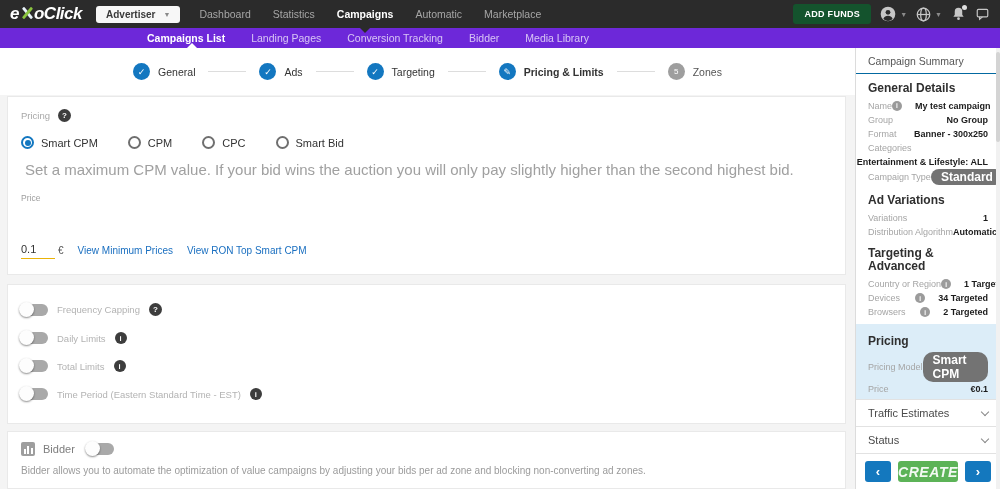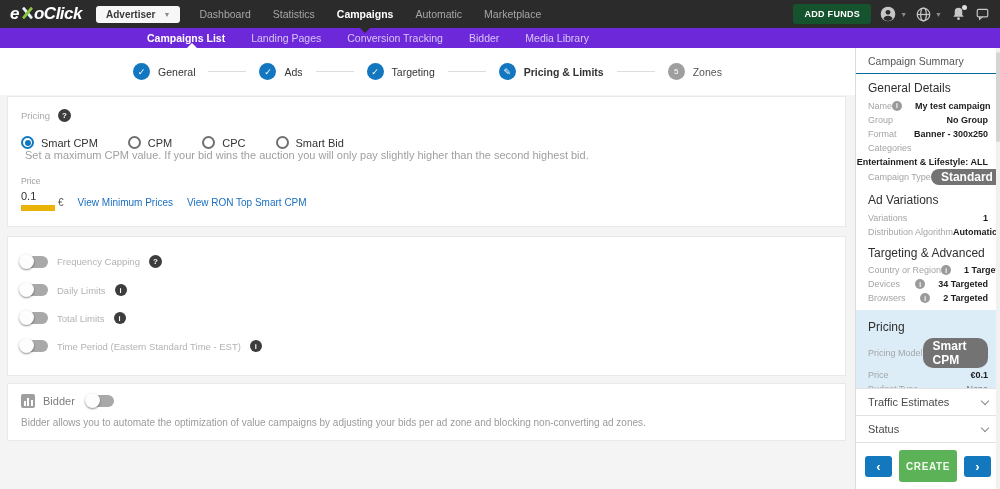--- a/index.html
+++ b/index.html
@@ -49,59 +49,59 @@
   .section-label { font-size:9.5px; color:#a8a8a8; }
   .help-badge { width:13px; height:13px; border-radius:50%; background:#3d3d3d; color:#fff; font-size:8px; font-weight:bold; display:inline-flex; align-items:center; justify-content:center; flex:0 0 auto; cursor:pointer; }
   .info-badge { width:12px; height:12px; border-radius:50%; background:#3d3d3d; color:#fff; font-size:7.5px; font-weight:bold; display:inline-flex; align-items:center; justify-content:center; flex:0 0 auto; cursor:pointer; }
   .radio-row { display:flex; align-items:center; gap:30px; margin-top:14px; }
   .radio-opt { display:flex; align-items:center; gap:7px; cursor:pointer; }
   .radio { width:13px; height:13px; border:2px solid #6f6f6f; border-radius:50%; display:flex; align-items:center; justify-content:center; flex:0 0 auto; }
   .radio-opt.selected .radio { border-color:#1377c0; }
   .radio .dot { width:6px; height:6px; border-radius:50%; background:transparent; }
   .radio-opt.selected .radio .dot { background:#1377c0; }
   .radio-label { font-size:11px; color:#333; }
-  .pricing-desc { margin-top:0; padding-left:4px; font-size:11px; color:#a0a0a0; }
+  .pricing-desc { margin-top:12px; padding-left:4px; font-size:15px; color:#a0a0a0; }
   .price-block { margin-top:15px; }
   .price-label { font-size:8.5px; color:#9e9e9e; }
   .price-row { display:flex; align-items:flex-end; gap:0; margin-top:2px; }
-  .price-input { width:34px; border:none; border-bottom:6px solid #eab308; font-size:11px; color:#333; padding:2px 0 3px; outline:none; font-family:"Liberation Sans", sans-serif; background:transparent; }
+  .price-input { width:34px; border:none; border-bottom:1px solid #eab308; font-size:11px; color:#333; padding:2px 0 3px; outline:none; font-family:"Liberation Sans", sans-serif; background:transparent;margin-top:36px; }
   .currency { font-size:10px; color:#555; margin:0 14px 3px 3px; }
   .plink { font-size:10px; color:#1a6fc0; margin-right:14px; padding-bottom:3px; cursor:pointer; text-decoration:none; }
 
   .card-limits { margin-top:9px; padding:2px 13px 8px; }
   .toggle-row { display:flex; align-items:center; gap:9px; margin:16px 0 15px; }
   .toggle { width:27px; height:12px; border-radius:7px; background:#a9a9a9; position:relative; flex:0 0 auto; cursor:pointer; }
   .toggle::after { content:''; position:absolute; left:-2px; top:-2px; width:15px; height:15px; border-radius:50%; background:#fdfdfd; box-shadow:0 1px 2px rgba(0,0,0,.45); }
   .toggle-label { font-size:9.5px; color:#b3b3b3; }
 
   .card-bidder { margin-top:7px; padding:10px 13px 12px; }
   .bidder-row { display:flex; align-items:center; gap:8px; }
   .bidder-icon { width:14px; height:14px; background:#9e9e9e; border-radius:2px; display:flex; align-items:flex-end; justify-content:center; gap:1.5px; padding:2.5px 2px; flex:0 0 auto; }
   .bidder-icon i { width:2px; background:#fff; display:block; }
   .bidder-title { font-size:11px; color:#7d7d7d; margin-right:4px; }
   .bidder-desc { margin-top:9px; font-size:10px; color:#9b9b9b; }
 
   
   .sidebar { position:absolute; top:48px; right:0; width:145px; bottom:0; background:#fff; border-left:1px solid #dcdcdc; display:flex; flex-direction:column; z-index:8; }
   .sb-header { flex:0 0 auto; padding:7px 12px 6px; font-size:10.5px; color:#555; border-bottom:1px solid #0369a1; }
   .sb-content { flex:1 1 auto; overflow:hidden; padding:0 12px; position:relative; }
-  .sb-heading { font-size:12px; color:#2f2f2f; font-weight:normal; margin:8px 0 3px; line-height:1.15; }
+  .sb-heading { font-size:12px; color:#2f2f2f; font-weight:bold; margin:8px 0 3px; line-height:1.15; }
   .sb-row { display:flex; justify-content:space-between; align-items:center; min-height:14px; font-size:9px; }
   .sb-label { color:#a5a5a5; white-space:nowrap; }
   .sb-value { color:#1b1b1b; font-weight:bold; display:flex; align-items:flex-end; gap:13px; white-space:nowrap; }
   .sb-value-line { justify-content:flex-end; }
   .sb-info { width:10px; height:10px; border-radius:50%; background:#9b9b9b; color:#fff; font-size:6.5px; font-weight:bold; display:inline-flex; align-items:center; justify-content:center; flex:0 0 auto; cursor:pointer; }
   .pill { background:#737373; color:#fff; font-size:12px; font-weight:bold; padding:1px 10px; border-radius:10px; cursor:default; }
   .sb-row.tall { min-height:17px; }
   .sb-pricing { background:#dcedf8; margin:5px -12px 0; padding:3px 12px 6px; }
   .accordion { flex:0 0 auto; border-top:1px solid #e2e2e2; padding:7px 12px; display:flex; justify-content:space-between; align-items:center; font-size:11px; color:#4a4a4a; cursor:pointer; }
   .chev { width:6px; height:6px; border-right:1.5px solid #888; border-bottom:1.5px solid #888; transform:rotate(45deg); margin-top:-3px; }
   .sb-footer { flex:0 0 auto; border-top:1px solid #e2e2e2; display:flex; gap:7px; padding:7px 9px; align-items:center; background:#fff; }
   .btn-nav { width:27px; height:21px; background:#1478be; color:#fff; border:none; border-radius:3px; display:flex; align-items:center; justify-content:center; font-size:13px; font-weight:bold; cursor:pointer; line-height:1; }
-  .btn-create { flex:1; height:32px; background:#5cb357; border:none; border-radius:3px; color:rgba(255,255,255,.92); font-size:10px; font-weight:bold; letter-spacing:.6px; display:flex; align-items:center; justify-content:center; cursor:pointer; }
+  .btn-create { flex:1; height:21px; background:#5cb357; border:none; border-radius:3px; color:rgba(255,255,255,.92); font-size:14px; font-weight:bold; letter-spacing:.6px; display:flex; align-items:center; justify-content:center; cursor:pointer;font-style:italic; }
   .sb-scroll { position:absolute; top:48px; right:0; width:4px; bottom:0; background:#f1f1f1; z-index:12; }
   .sb-scroll i { display:block; margin-top:4px; width:4px; height:90px; background:#d4d4d4; border-radius:2px; }
 </style>
 </head>
 <body>
 
 <header class="topbar">
   <div class="logo">
     <span class="logo-txt">e</span>
     <span class="logo-x">

